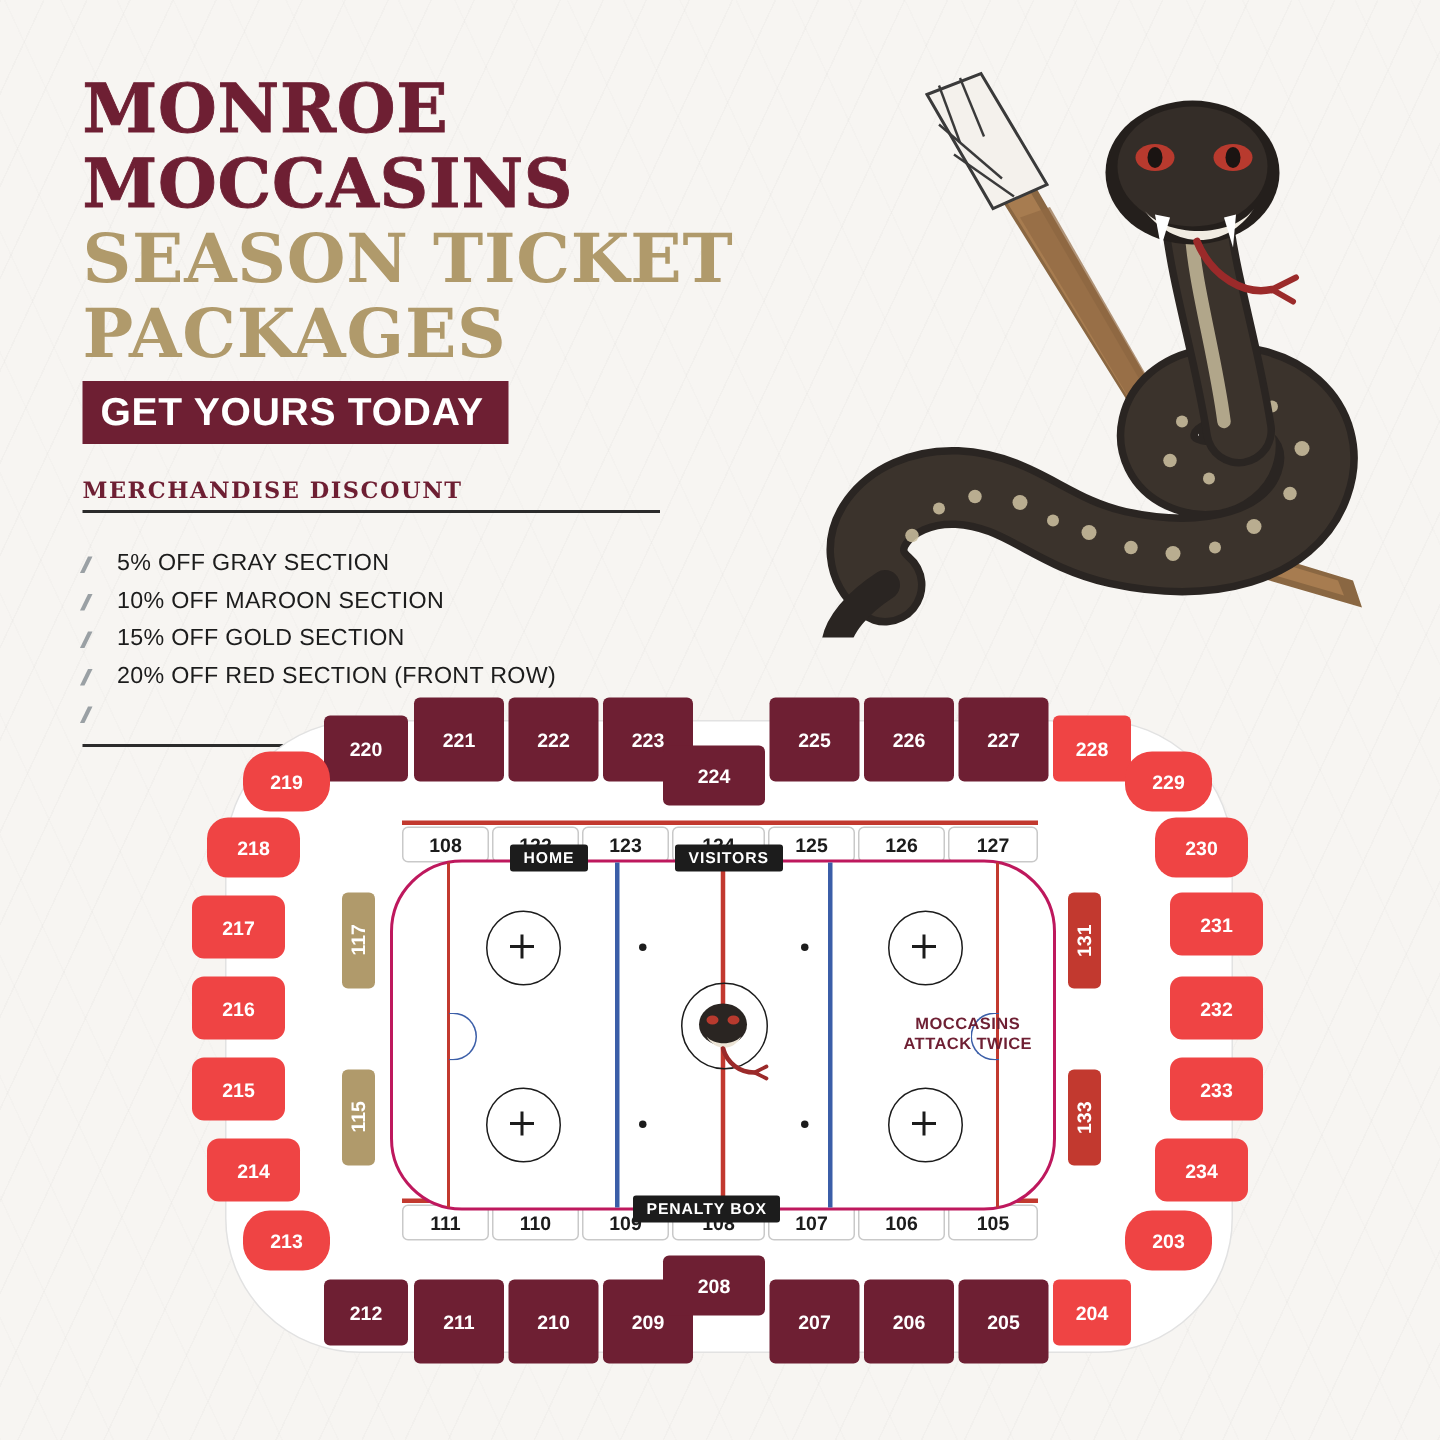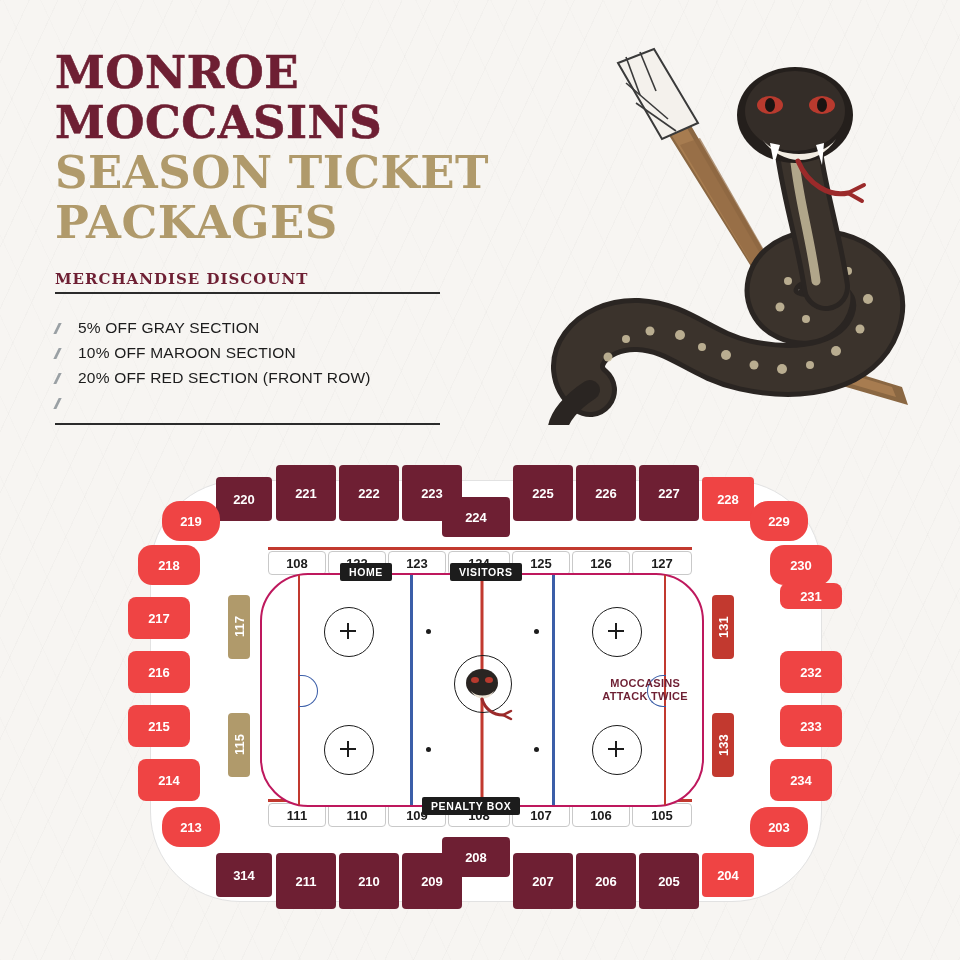--- a/index.html
+++ b/index.html
@@ -124,30 +124,35 @@
   <i style="background:#6e1f33;top:58px;"></i>
   <i style="background:#1c1c1c;top:88px;"></i>
   <i style="background:#b09a6b;top:118px;"></i>
   <i style="background:#6e1f33;top:148px;"></i>
 </div>
 
 <div class="header">
   <div class="title1">MONROE MOCCASINS</div>
   <div class="title2">SEASON TICKET</div>
   <div class="title3">PACKAGES</div>
+  <div class="ribbon">GET YOURS TODAY</div>
   <div class="merch">MERCHANDISE DISCOUNT</div>
   <div class="rule"></div>
   <div class="perks">
     <div class="perk">
       <span class="tick"></span>
       <span class="txt">5% OFF GRAY SECTION</span>
     </div>
     <div class="perk">
       <span class="tick"></span>
       <span class="txt">10% OFF MAROON SECTION</span>
+    </div>
+    <div class="perk">
+      <span class="tick"></span>
+      <span class="txt">15% OFF GOLD SECTION</span>
     </div>
     <div class="perk">
       <span class="tick"></span>
       <span class="txt">20% OFF RED SECTION (FRONT ROW)</span>
     </div>
     <div class="perk">
       <span class="tick"></span>
     </div>
   </div>
   <div class="rule2"></div>
@@ -238,27 +243,27 @@
   <div class="sec gray" style="left:630px;top:46px;width:58px;height:40px;border-radius:18px;">229</div>
 
   <div class="sec gray" style="left:18px;top:90px;width:62px;height:40px;border-radius:14px;">218</div>
   <div class="sec gray" style="left:8px;top:142px;width:62px;height:42px;border-radius:8px;">217</div>
   <div class="sec gray" style="left:8px;top:196px;width:62px;height:42px;border-radius:8px;">216</div>
   <div class="sec gray" style="left:8px;top:250px;width:62px;height:42px;border-radius:8px;">215</div>
   <div class="sec gray" style="left:18px;top:304px;width:62px;height:42px;border-radius:8px;">214</div>
   <div class="sec gray" style="left:42px;top:352px;width:58px;height:40px;border-radius:18px;">213</div>
 
   <div class="sec gray" style="left:650px;top:90px;width:62px;height:40px;border-radius:14px;">230</div>
-  <div class="sec gray" style="left:660px;top:128px;width:62px;height:26px;border-radius:8px;text-align:center;">231</div>
+  <div class="sec gray" style="left:660px;top:140px;width:62px;height:42px;border-radius:8px;text-align:center;">231</div>
   <div class="sec gray" style="left:660px;top:196px;width:62px;height:42px;border-radius:8px;">232</div>
   <div class="sec gray" style="left:660px;top:250px;width:62px;height:42px;border-radius:8px;">233</div>
   <div class="sec gray" style="left:650px;top:304px;width:62px;height:42px;border-radius:8px;">234</div>
   <div class="sec gray" style="left:630px;top:352px;width:58px;height:40px;border-radius:18px;">203</div>
 
-  <div class="sec maroon" style="left:96px;top:398px;width:56px;height:44px;">314</div>
+  <div class="sec maroon" style="left:96px;top:398px;width:56px;height:44px;">212</div>
   <div class="sec maroon" style="left:156px;top:398px;width:60px;height:56px;">211</div>
   <div class="sec maroon" style="left:219px;top:398px;width:60px;height:56px;">210</div>
   <div class="sec maroon" style="left:282px;top:398px;width:60px;height:56px;">209</div>
   <div class="sec maroon" style="left:322px;top:382px;width:68px;height:40px;">208</div>
   <div class="sec maroon" style="left:393px;top:398px;width:60px;height:56px;">207</div>
   <div class="sec maroon" style="left:456px;top:398px;width:60px;height:56px;">206</div>
   <div class="sec maroon" style="left:519px;top:398px;width:60px;height:56px;">205</div>
   <div class="sec gray" style="left:582px;top:398px;width:52px;height:44px;">204</div>
 
   <div class="topbar" style="left:148px;top:92px;width:424px;"></div>

